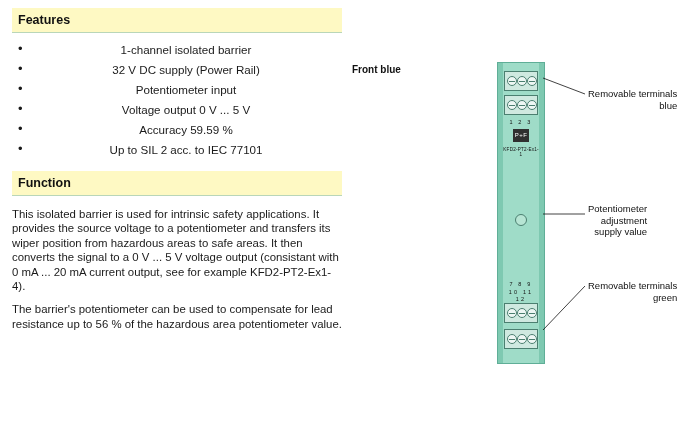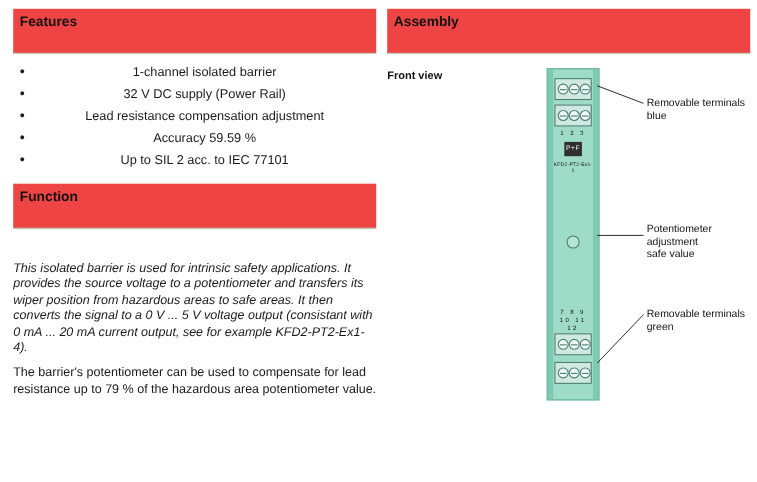--- a/index.html
+++ b/index.html
@@ -29,25 +29,25 @@
     width: 330px;
   }
   .col-right {
     position: absolute;
     left: 352px;
     top: 8px;
     width: 330px;
   }
 
   .section-head {
-    background: #ef4444;
+    background: #fef9c3;
     font-weight: bold;
     font-size: 12.5px;
     color: #111;
-    padding: 5px 6px 21px 6px;
+    padding: 5px 6px 5px 6px;
     border-bottom: 1px solid #b9d6b9;
   }
 
   ul.features {
     list-style: none;
     margin: 10px 0 0 0;
     padding: 0;
   }
   ul.features li {
     position: relative;
@@ -68,22 +68,21 @@
   }
 
   .body-text {
     font-size: 11.4px;
     line-height: 14.4px;
     margin: 9px 0 0 0;
     text-align: left;
     color: #1a1a1a;
   }
   .body-text.first {
-    margin-top: 29px;
-    font-style: italic;
+    margin-top: 11px;
   }
 
   
   .front-view-label {
     position: absolute;
     left: 352px;
     top: 64px;
     font-size: 10px;
     font-weight: bold;
     color: #111;
@@ -184,20 +183,21 @@
     border: 1px solid #4b7f70;
     box-sizing: border-box;
   }
 
   
   .callout-text {
     position: absolute;
     font-size: 9.5px;
     line-height: 11.5px;
     color: #111;
+    text-align: right;
   }
   svg.leaders {
     position: absolute;
     left: 0;
     top: 0;
     width: 688px;
     height: 438px;
     pointer-events: none;
   }
 </style>
@@ -206,36 +206,34 @@
 
 <div class="page">
 
   <div class="col-left">
 
     <div class="section-head">Features</div>
 
     <ul class="features">
       <li>1-channel isolated barrier</li>
       <li>32 V DC supply (Power Rail)</li>
-      <li>Lead resistance compensation adjustment</li>
+      <li>Potentiometer input</li>
+      <li>Voltage output 0 V ... 5 V</li>
       <li>Accuracy 59.59 %</li>
       <li>Up to SIL 2 acc. to IEC 77101</li>
     </ul>
 
     <div class="section-head" style="margin-top:14px;">Function</div>
 
     <p class="body-text first">This isolated barrier is used for intrinsic safety applications. It provides the source voltage to a potentiometer and transfers its wiper position from hazardous areas to safe areas. It then converts the signal to a 0 V ... 5 V voltage output (consistant with 0 mA ... 20 mA current output, see for example KFD2-PT2-Ex1-4).</p>
-    <p class="body-text">The barrier's potentiometer can be used to compensate for lead resistance up to 79 % of the hazardous area potentiometer value.</p>
-  </div>
-
-  <div class="col-right">
-    <div class="section-head">Assembly</div>
-  </div>
-
-  <div class="front-view-label">Front view</div>
+    <p class="body-text">The barrier's potentiometer can be used to compensate for lead resistance up to 56 % of the hazardous area potentiometer value.</p>
+  </div>
+
+
+  <div class="front-view-label">Front blue</div>
 
   <div class="device">
     <div class="edge-left"></div>
     <div class="edge-right"></div>
 
     <div class="term-block" style="top:8px;">
       <div class="screw s1"></div>
       <div class="screw s2"></div>
       <div class="screw s3"></div>
     </div>
@@ -275,21 +273,21 @@
   </svg>
 
   <div class="callout-text" style="left:588px; top:88px;">
     <div>Removable terminals</div>
     <div>blue</div>
   </div>
 
   <div class="callout-text" style="left:588px; top:203px;">
     <div>Potentiometer</div>
     <div>adjustment</div>
-    <div>safe value</div>
+    <div>supply value</div>
   </div>
 
   <div class="callout-text" style="left:588px; top:280px;">
     <div>Removable terminals</div>
     <div>green</div>
   </div>
 
 </div>
 
 </body></html>

